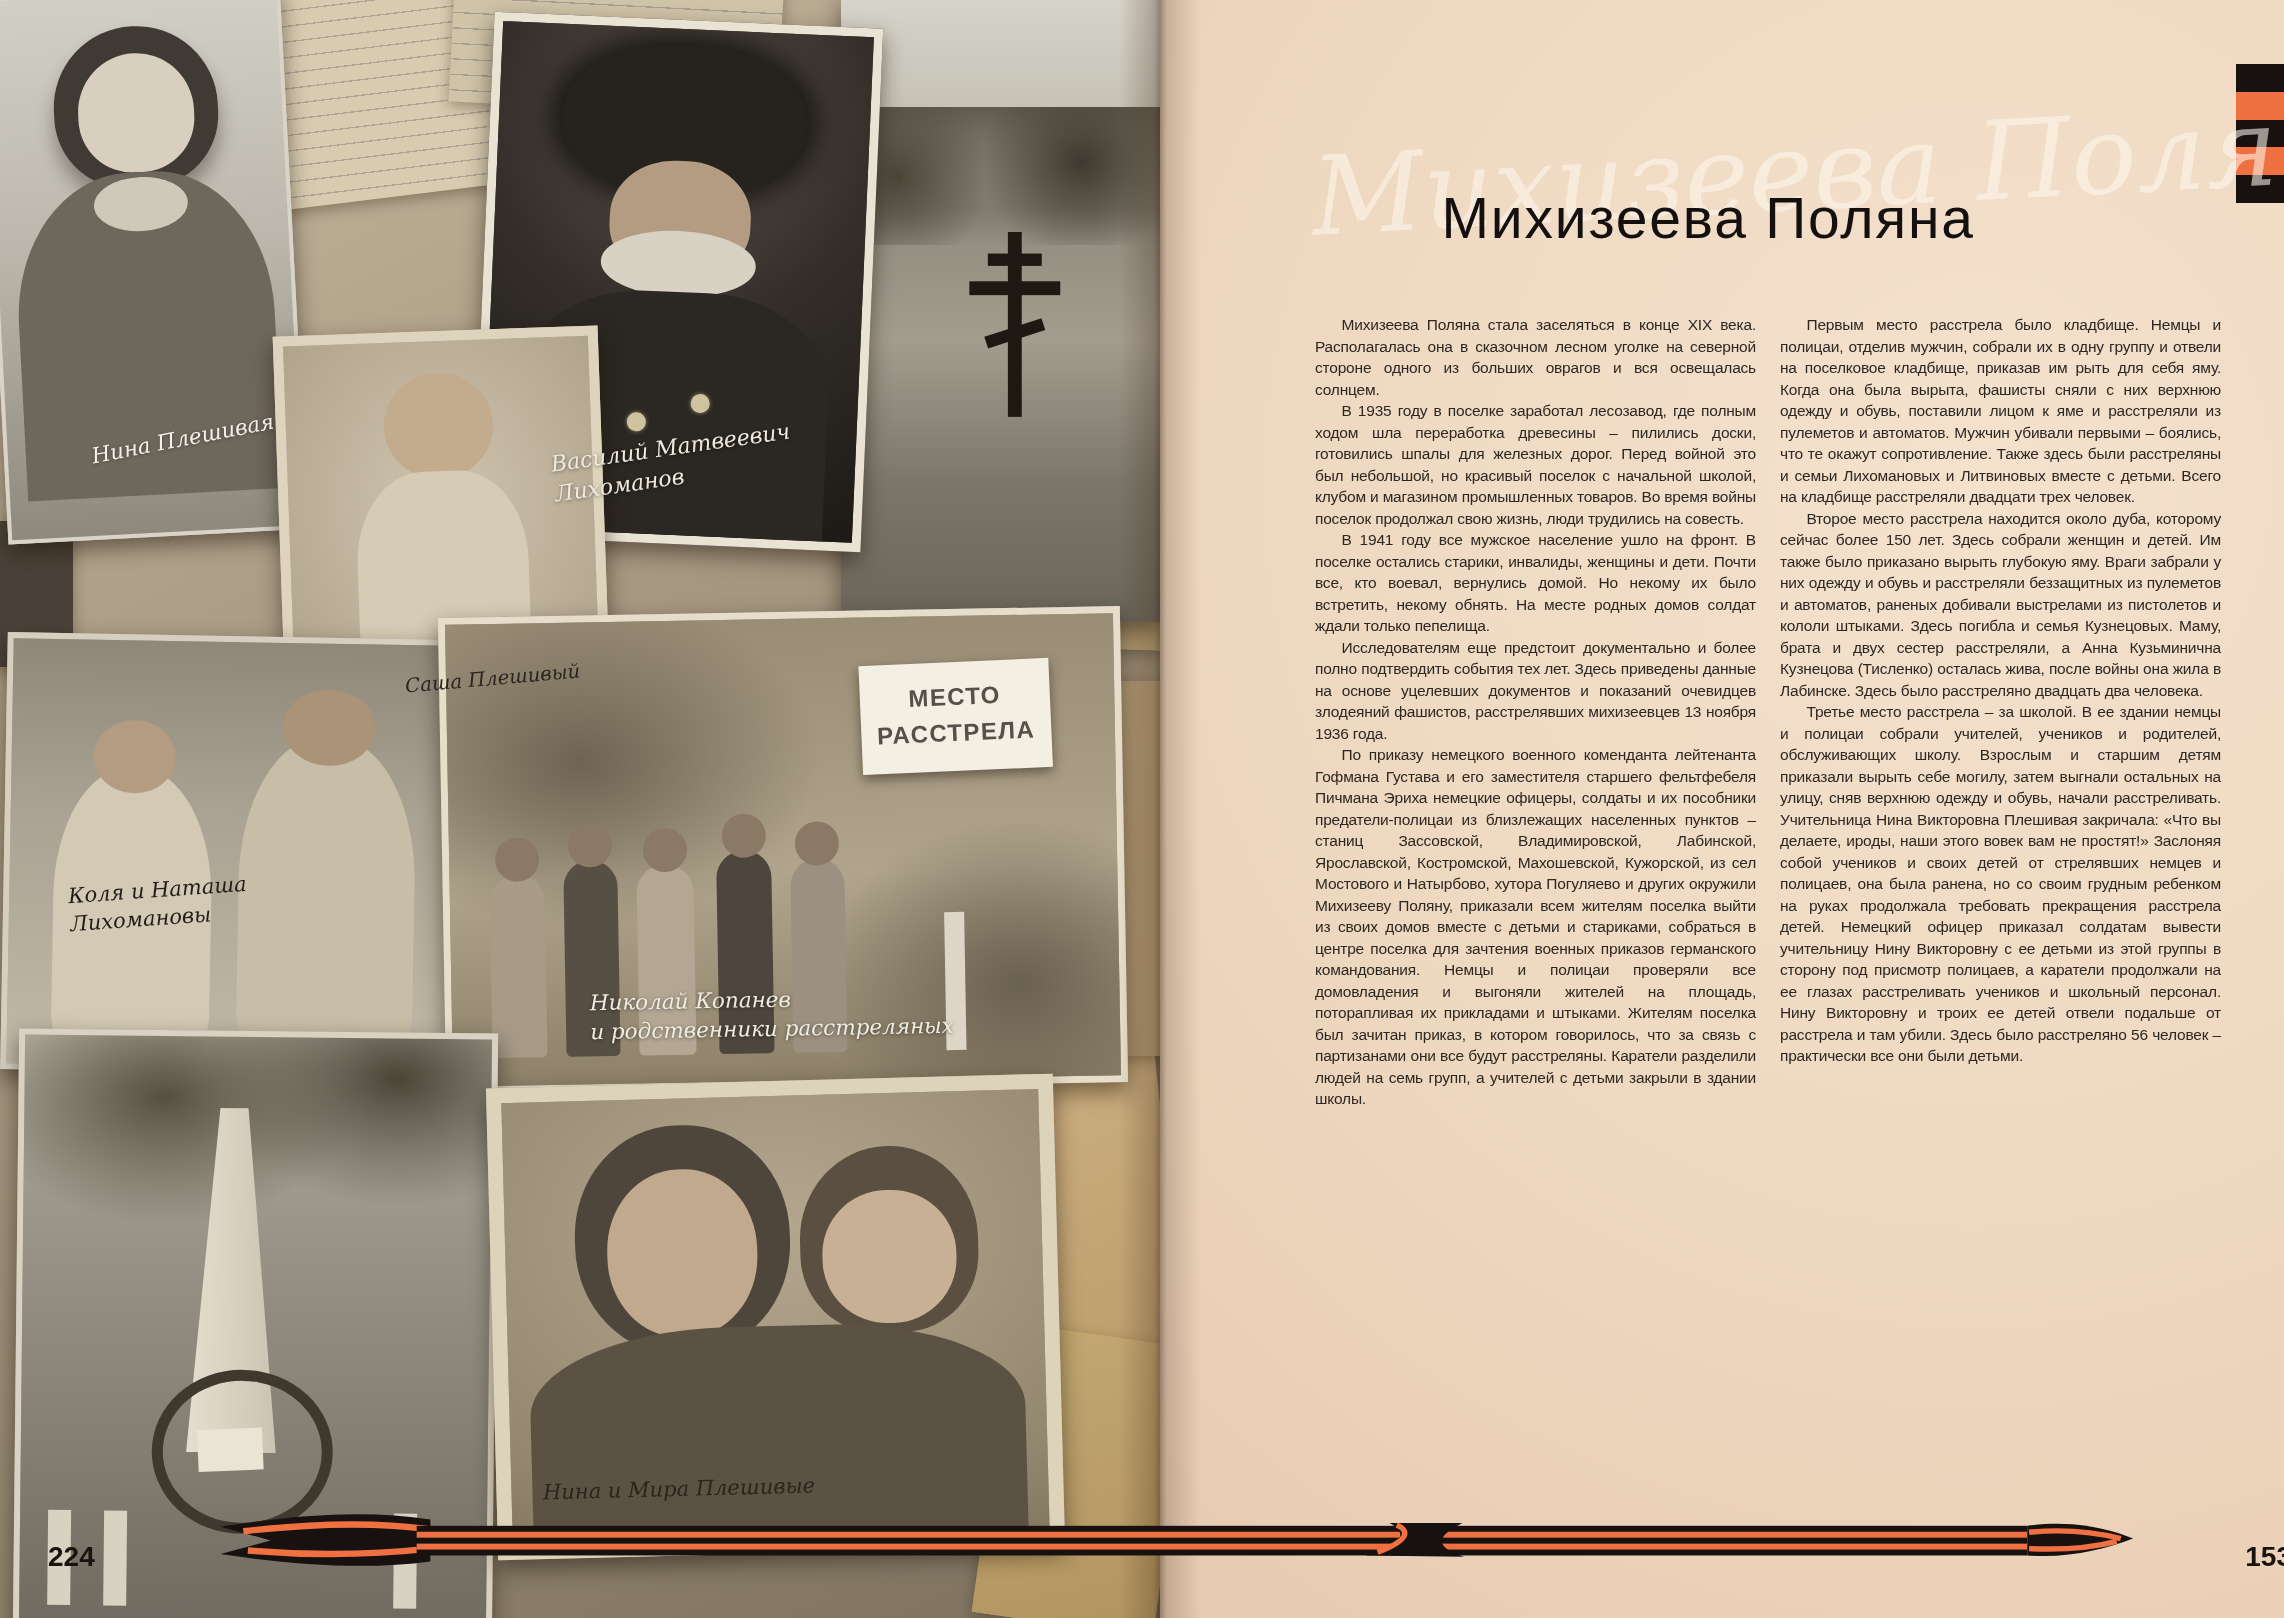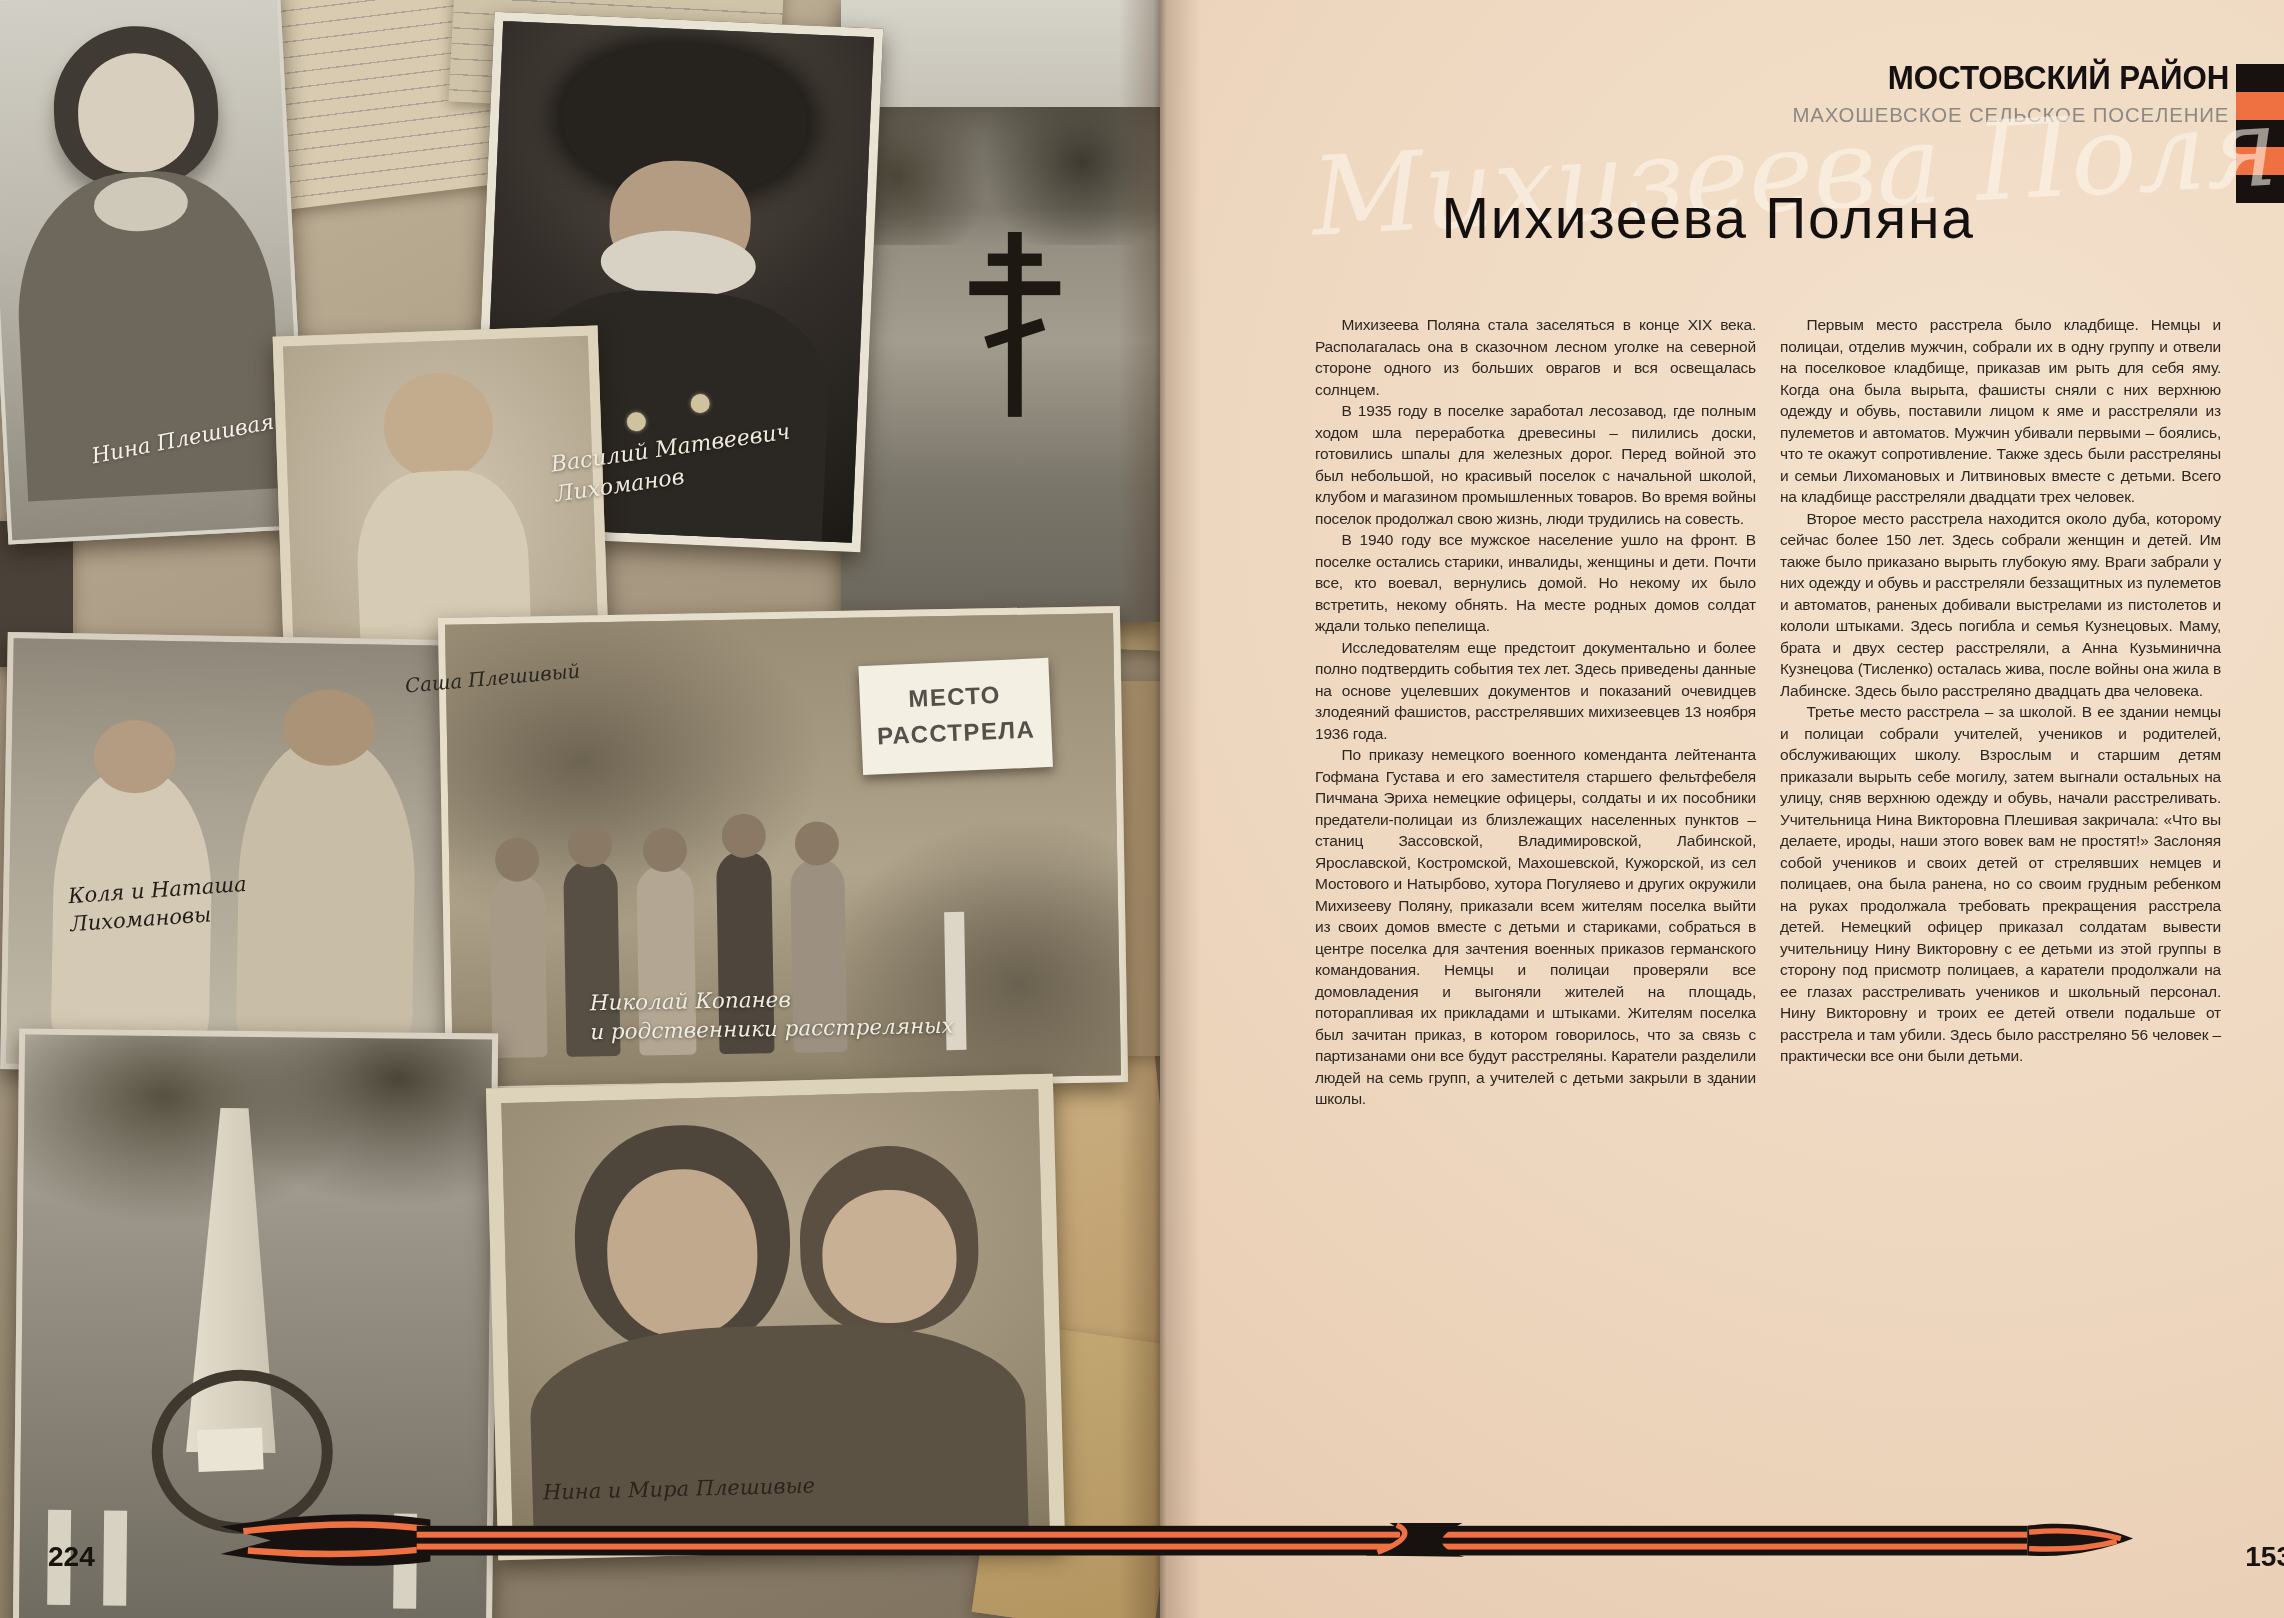--- a/index.html
+++ b/index.html
@@ -239,33 +239,29 @@
 
   <div class="right-page">
     <div class="corner-ribbon">
       <div class="st" style="background:#171210;"></div>
       <div class="st" style="background:#ef7040;"></div>
       <div class="st" style="background:#171210;"></div>
       <div class="st" style="background:#ef7040;"></div>
       <div class="st" style="background:#171210;"></div>
     </div>
 
-    <div class="header-block">
-      <span class="district">МОСТОВСКИЙ РАЙОН</span>
-      <span class="settlement">МАХОШЕВСКОЕ СЕЛЬСКОЕ ПОСЕЛЕНИЕ</span>
-    </div>
 
     <div class="watermark">Михизеева Поляна</div>
     <div class="main-title">Михизеева Поляна</div>
 
     <div class="columns">
       <div class="col">
           <p class="para">Михизеева Поляна стала заселяться в конце XIX века. Располагалась она в сказочном лесном уголке на северной стороне одного из больших оврагов и вся освещалась солнцем.</p>
           <p class="para">В 1935 году в поселке заработал лесозавод, где полным ходом шла переработка древесины – пилились доски, готовились шпалы для железных дорог. Перед войной это был небольшой, но красивый поселок с начальной школой, клубом и магазином промышленных товаров. Во время войны поселок продолжал свою жизнь, люди трудились на совесть.</p>
-          <p class="para">В 1940 году все мужское население ушло на фронт. В поселке остались старики, инвалиды, женщины и дети. Почти все, кто воевал, вернулись домой. Но некому их было встретить, некому обнять. На месте родных домов солдат ждали только пепелища.</p>
+          <p class="para">В 1941 году все мужское население ушло на фронт. В поселке остались старики, инвалиды, женщины и дети. Почти все, кто воевал, вернулись домой. Но некому их было встретить, некому обнять. На месте родных домов солдат ждали только пепелища.</p>
           <p class="para">Исследователям еще предстоит документально и более полно подтвердить события тех лет. Здесь приведены данные на основе уцелевших документов и показаний очевидцев злодеяний фашистов, расстрелявших михизеевцев 13 ноября 1936 года.</p>
           <p class="para">По приказу немецкого военного коменданта лейтенанта Гофмана Густава и его заместителя старшего фельтфебеля Пичмана Эриха немецкие офицеры, солдаты и их пособники предатели-полицаи из близлежащих населенных пунктов – станиц Зассовской, Владимировской, Лабинской, Ярославской, Костромской, Махошевской, Кужорской, из сел Мостового и Натырбово, хутора Погуляево и других окружили Михизееву Поляну, приказали всем жителям поселка выйти из своих домов вместе с детьми и стариками, собраться в центре поселка для зачтения военных приказов германского командования. Немцы и полицаи проверяли все домовладения и выгоняли жителей на площадь, поторапливая их прикладами и штыками. Жителям поселка был зачитан приказ, в котором говорилось, что за связь с партизанами они все будут расстреляны. Каратели разделили людей на семь групп, а учителей с детьми закрыли в здании школы.</p>
         </div>
       <div class="col">
           <p class="para">Первым место расстрела было кладбище. Немцы и полицаи, отделив мужчин, собрали их в одну группу и отвели на поселковое кладбище, приказав им рыть для себя яму. Когда она была вырыта, фашисты сняли с них верхнюю одежду и обувь, поставили лицом к яме и расстреляли из пулеметов и автоматов. Мужчин убивали первыми – боялись, что те окажут сопротивление. Также здесь были расстреляны и семьи Лихомановых и Литвиновых вместе с детьми. Всего на кладбище расстреляли двадцати трех человек.</p>
           <p class="para">Второе место расстрела находится около дуба, которому сейчас более 150 лет. Здесь собрали женщин и детей. Им также было приказано вырыть глубокую яму. Враги забрали у них одежду и обувь и расстреляли беззащитных из пулеметов и автоматов, раненых добивали выстрелами из пистолетов и кололи штыками. Здесь погибла и семья Кузнецовых. Маму, брата и двух сестер расстреляли, а Анна Кузьминична Кузнецова (Тисленко) осталась жива, после войны она жила в Лабинске. Здесь было расстреляно двадцать два человека.</p>
           <p class="para">Третье место расстрела – за школой. В ее здании немцы и полицаи собрали учителей, учеников и родителей, обслуживающих школу. Взрослым и старшим детям приказали вырыть себе могилу, затем выгнали остальных на улицу, сняв верхнюю одежду и обувь, начали расстреливать. Учительница Нина Викторовна Плешивая закричала: «Что вы делаете, ироды, наши этого вовек вам не простят!» Заслоняя собой учеников и своих детей от стрелявших немцев и полицаев, она была ранена, но со своим грудным ребенком на руках продолжала требовать прекращения расстрела детей. Немецкий офицер приказал солдатам вывести учительницу Нину Викторовну с ее детьми из этой группы в сторону под присмотр полицаев, а каратели продолжали на ее глазах расстреливать учеников и школьный персонал. Нину Викторовну и троих ее детей отвели подальше от расстрела и там убили. Здесь было расстреляно 56 человек – практически все они были детьми.</p>
         </div>
     </div>
   </div>

